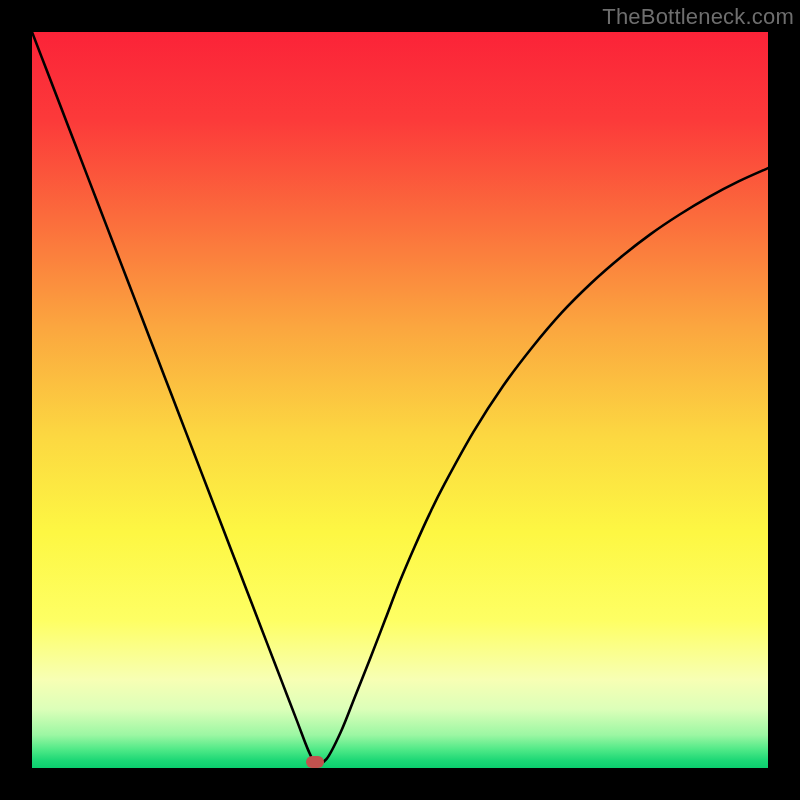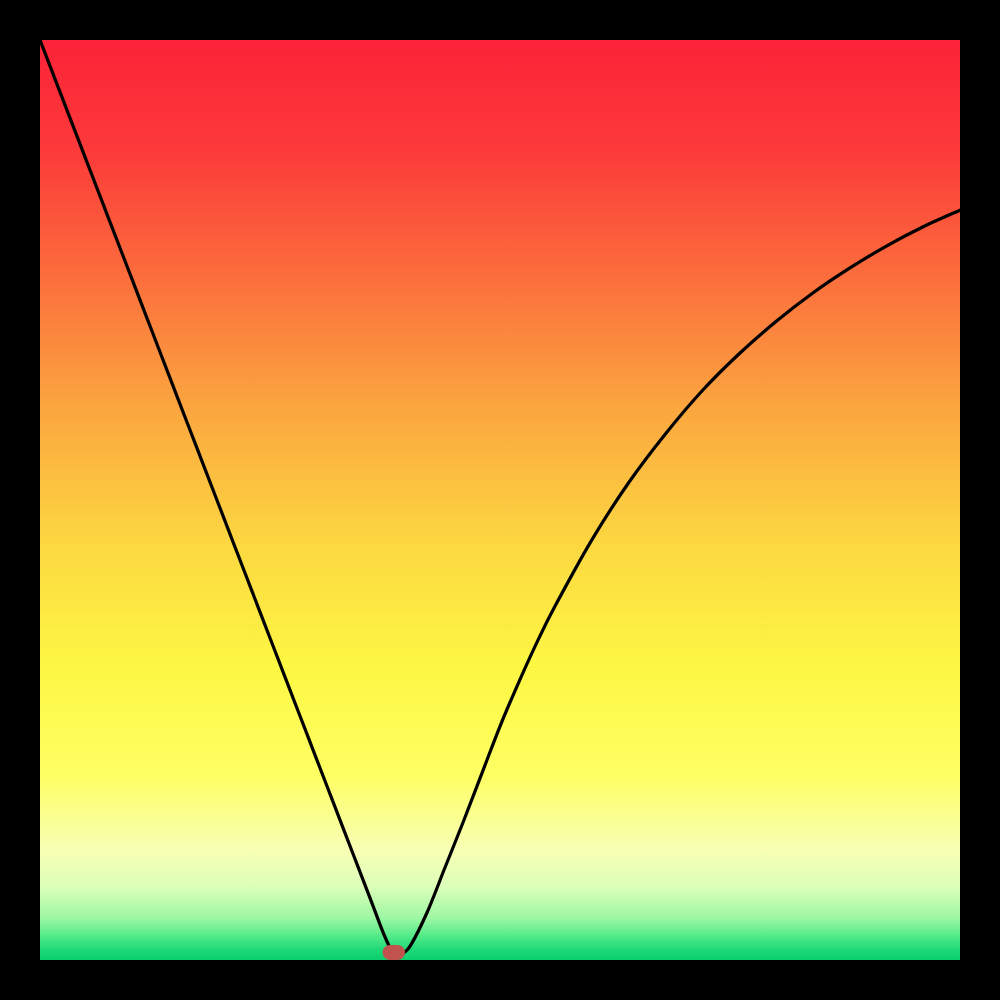--- a/index.html
+++ b/index.html
@@ -66,13 +66,14 @@
             <stop offset="100%" stop-color="#0bce6e"></stop>
           </linearGradient>
       </defs>
       <rect x="0" y="0" width="100" height="100" fill="url(#bg-grad)"></rect>
     </svg>
     <svg class="curve" preserveAspectRatio="none" viewBox="0 0 100 100">
       <path id="curve-path" d="M 0,0 C 0.3333333333333333,0.8666666666666671 1.3333333333333335,3.4666666666666686 2,5.200000000000003 C 2.6666666666666665,6.933333333333337 3.3333333333333335,8.666666666666673 4,10.400000000000006 C 4.666666666666667,12.133333333333338 5.333333333333333,13.866666666666662 6,15.599999999999994 C 6.666666666666667,17.333333333333325 7.333333333333333,19.066666666666663 8,20.799999999999997 C 8.666666666666666,22.53333333333333 9.333333333333334,24.266666666666666 10,26 C 10.666666666666666,27.733333333333334 11.333333333333332,29.46666666666667 12,31.200000000000003 C 12.666666666666668,32.93333333333334 13.333333333333336,34.666666666666664 14.000000000000002,36.4 C 14.666666666666668,38.13333333333333 15.333333333333334,39.86666666666667 16,41.6 C 16.666666666666668,43.333333333333336 17.333333333333332,45.06666666666666 18,46.8 C 18.666666666666668,48.53333333333333 19.333333333333332,50.266666666666666 20,52 C 20.666666666666668,53.733333333333334 21.333333333333332,55.46666666666667 22,57.2 C 22.666666666666668,58.93333333333334 23.333333333333332,60.666666666666664 24,62.4 C 24.666666666666668,64.13333333333333 25.333333333333332,65.86666666666666 26,67.6 C 26.666666666666668,69.33333333333333 27.333333333333336,71.06666666666666 28.000000000000004,72.8 C 28.66666666666667,74.53333333333333 29.333333333333336,76.26666666666667 30,78 C 30.666666666666664,79.73333333333333 31.333333333333332,81.46666666666667 32,83.2 C 32.666666666666664,84.93333333333334 33.333333333333336,86.66666666666667 34,88.4 C 34.666666666666664,90.13333333333334 35.416666666666664,92.08333333333333 36,93.6 C 36.583333333333336,95.11666666666666 37.083333333333336,96.56666666666666 37.5,97.5 C 37.916666666666664,98.43333333333334 38.083333333333336,98.98333333333333 38.5,99.2 C 38.916666666666664,99.41666666666667 39.416666666666664,99.5 40,98.8 C 40.583333333333336,98.1 41.333333333333336,96.46666666666667 42,95 C 42.666666666666664,93.53333333333333 43.333333333333336,91.66666666666667 44,90 C 44.666666666666664,88.33333333333333 45.333333333333336,86.7 46,85 C 46.666666666666664,83.3 47.333333333333336,81.53333333333333 48,79.8 C 48.666666666666664,78.06666666666666 49.333333333333336,76.25 50,74.6 C 50.666666666666664,72.94999999999999 51.333333333333336,71.41666666666667 52,69.9 C 52.666666666666664,68.38333333333334 53.33333333333333,66.9 54,65.5 C 54.66666666666667,64.1 55.00000000000001,63.36666666666667 56.00000000000001,61.5 C 57.00000000000001,59.63333333333333 58.66666666666667,56.53333333333333 60,54.3 C 61.33333333333333,52.06666666666666 62.666666666666664,50.016666666666666 64,48.1 C 65.33333333333333,46.18333333333334 66.66666666666667,44.46666666666666 68,42.8 C 69.33333333333333,41.13333333333333 70.66666666666667,39.550000000000004 72,38.1 C 73.33333333333333,36.65 74.66666666666667,35.349999999999994 76,34.099999999999994 C 77.33333333333333,32.849999999999994 78.66666666666667,31.699999999999992 80,30.599999999999994 C 81.33333333333333,29.499999999999996 82.66666666666667,28.466666666666665 84,27.5 C 85.33333333333333,26.533333333333335 86.66666666666667,25.649999999999995 88,24.799999999999997 C 89.33333333333333,23.95 90.66666666666667,23.150000000000006 92,22.400000000000006 C 93.33333333333333,21.650000000000006 94.66666666666667,20.95 96,20.299999999999997 C 97.33333333333333,19.649999999999995 99.33333333333333,18.8 100,18.5 " fill="none" stroke-width="0.35" stroke-linecap="round" stroke-linejoin="round" stroke="#000000"></path>
     </svg>
     <div class="marker" id="marker" style="left: 38.5%; top: 99.2%; background: rgb(193, 82, 78);"></div>
   </div>
+  <div class="attribution">TheBottleneck.com</div>
 </div>
 
 </body></html>

